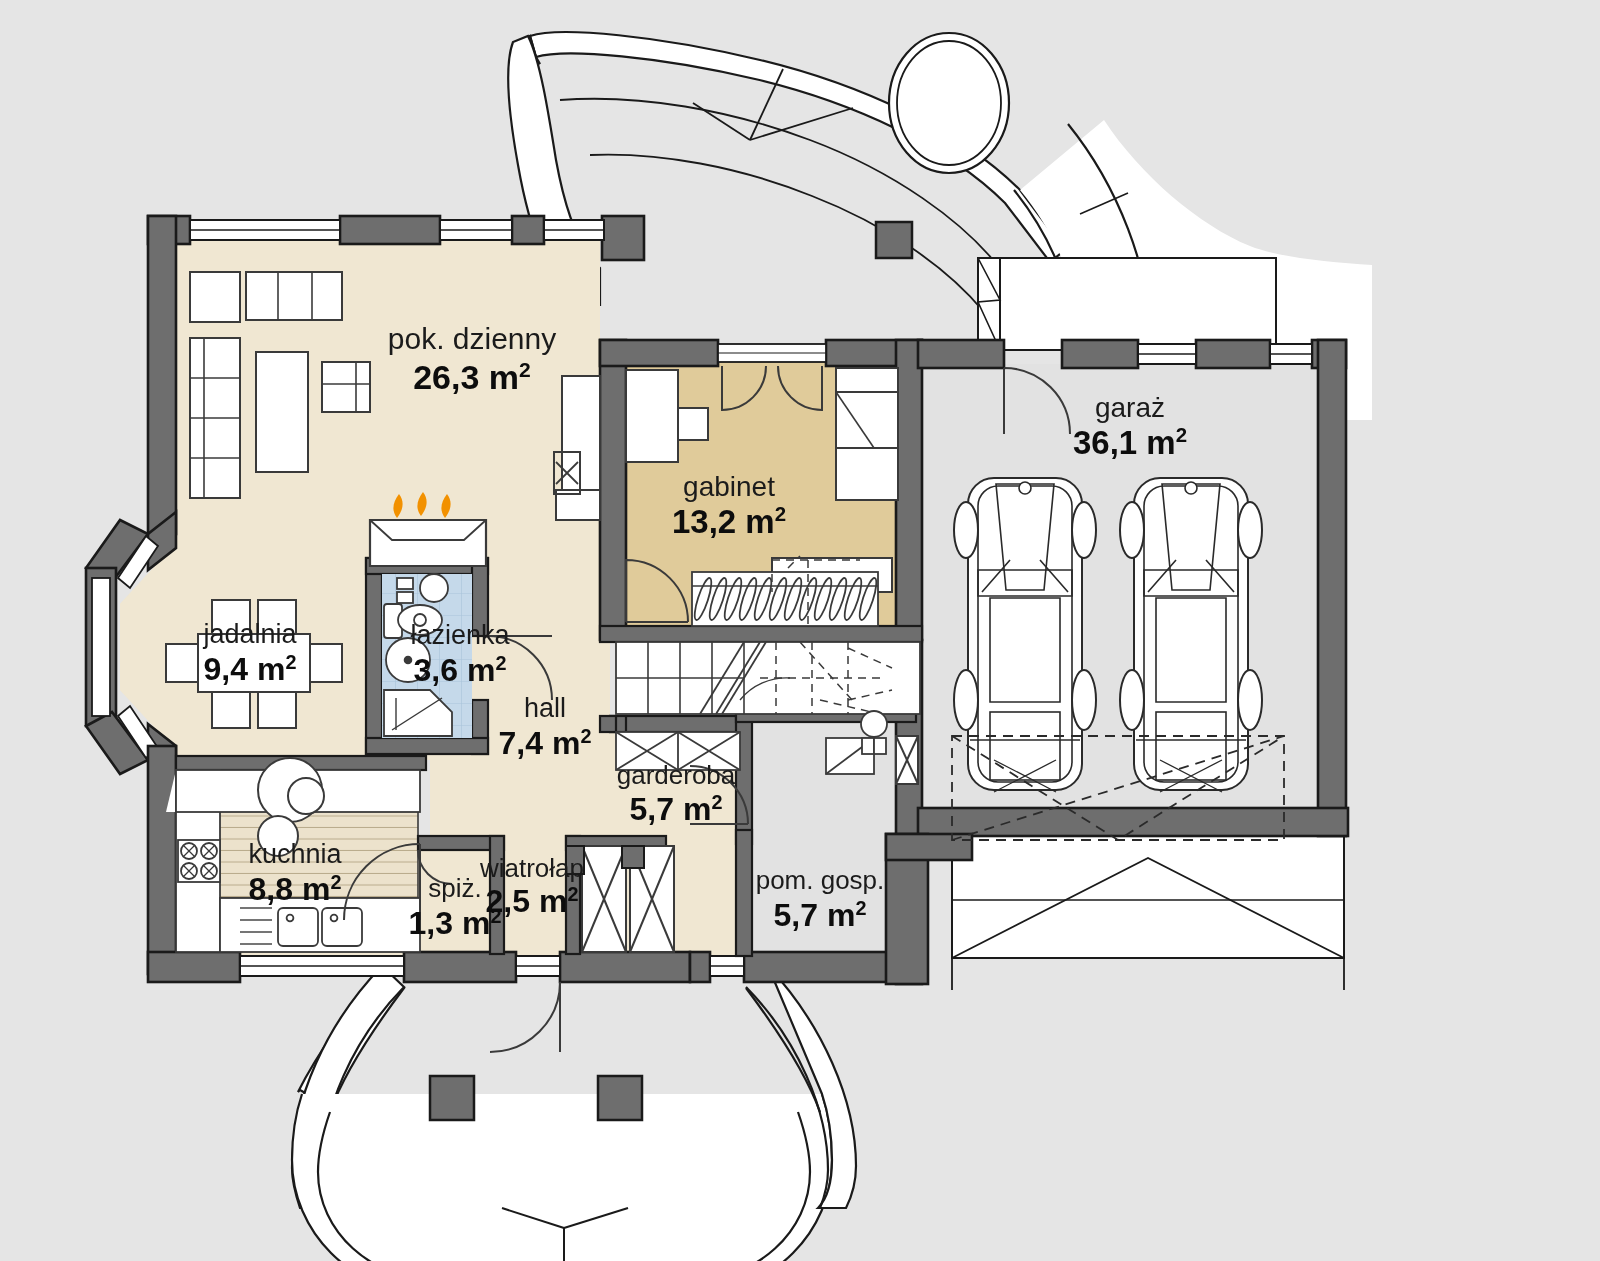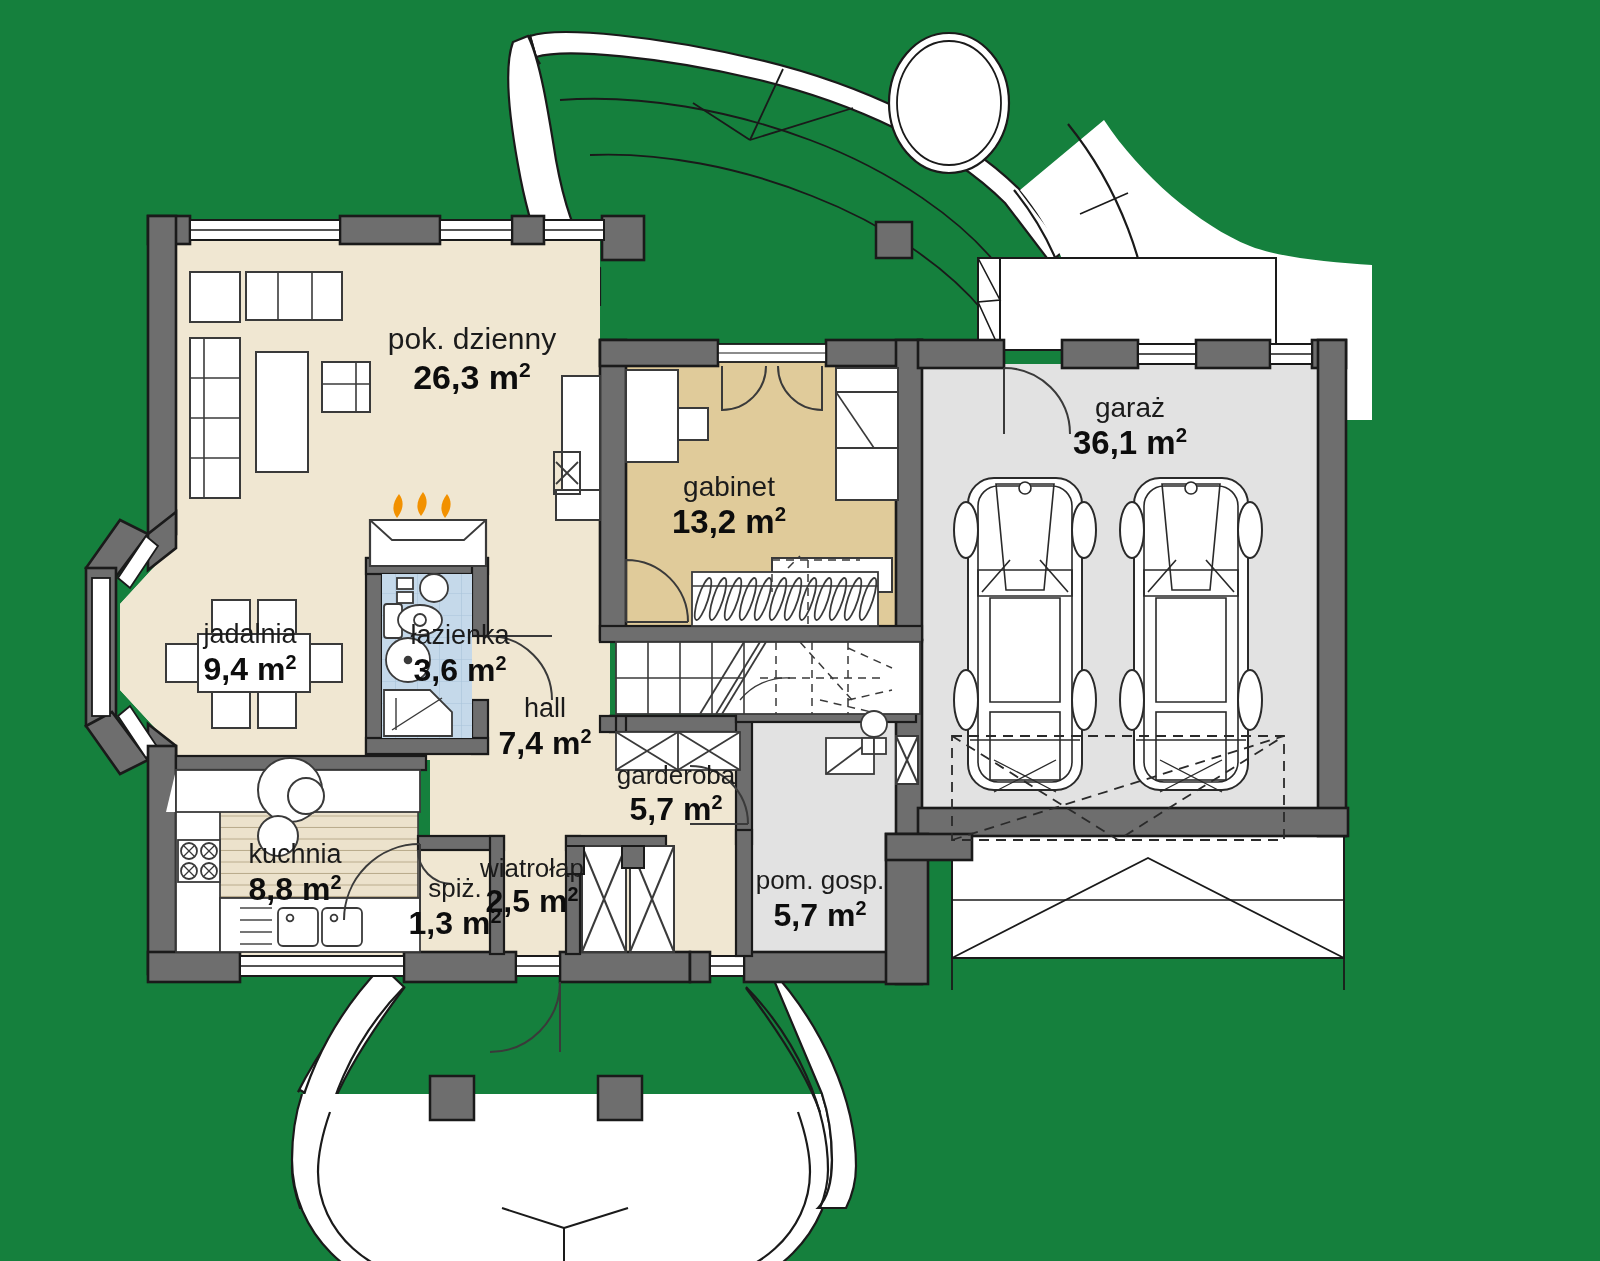--- a/index.html
+++ b/index.html
@@ -11,21 +11,21 @@
   body {
     font-family: "Liberation Sans", sans-serif;
     width: 1600px;
     height: 1261px;
     overflow: hidden;
   }
   #plan-root {
     position: relative;
     width: 1600px;
     height: 1261px;
-    background: #15803d;
+    background: #e5e5e5;
   }
   #plan-svg {
     display: block;
     width: 1600px;
     height: 1261px;
   }
   .room-label-name {
     font-family: "Liberation Sans", sans-serif;
     font-weight: 400;
     fill: #1b1b1b;

